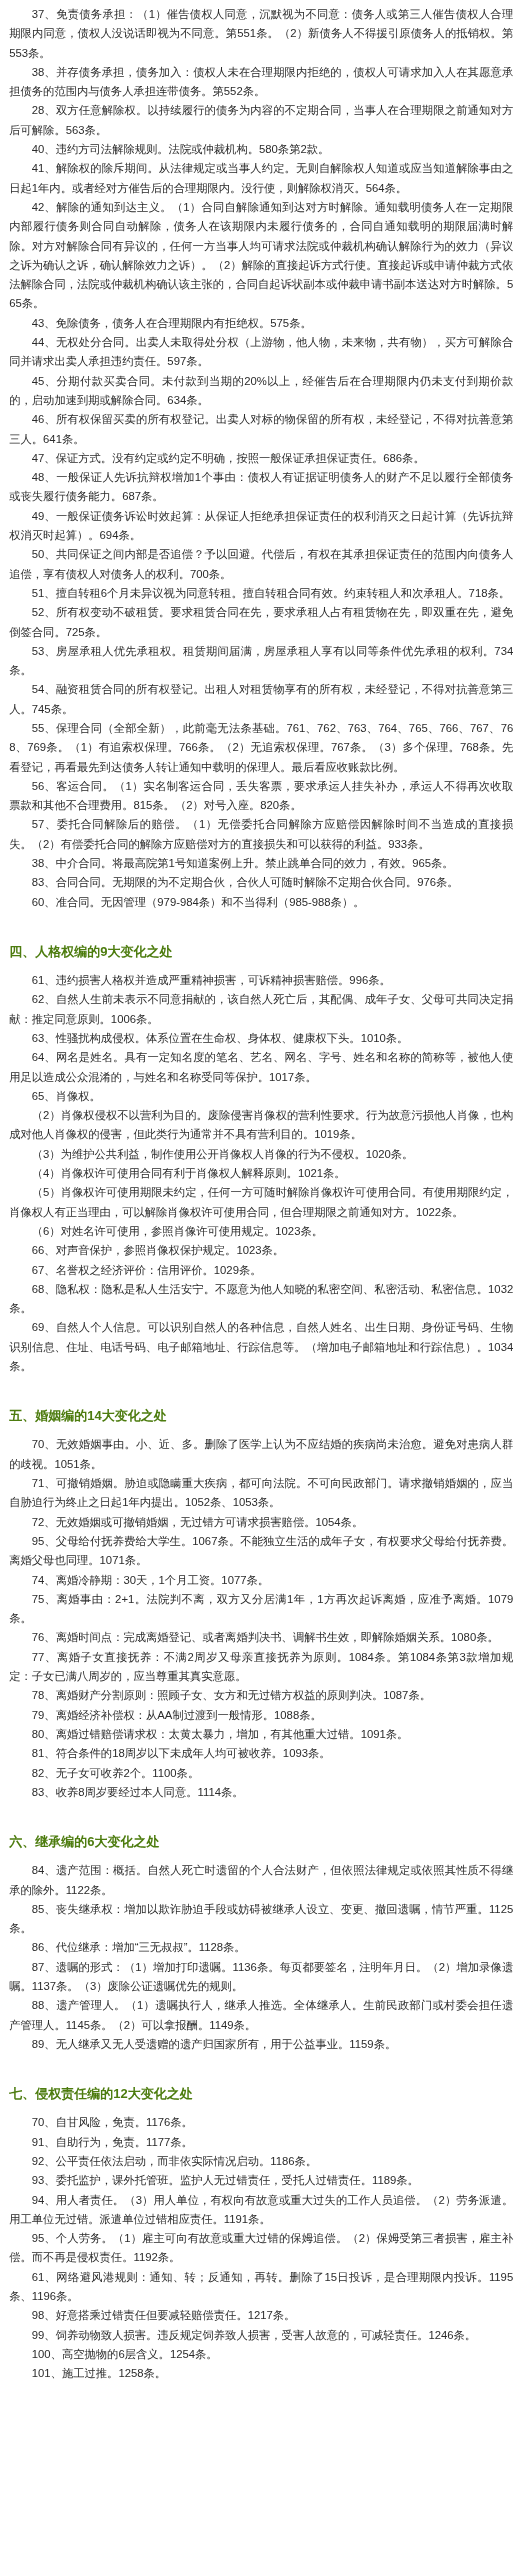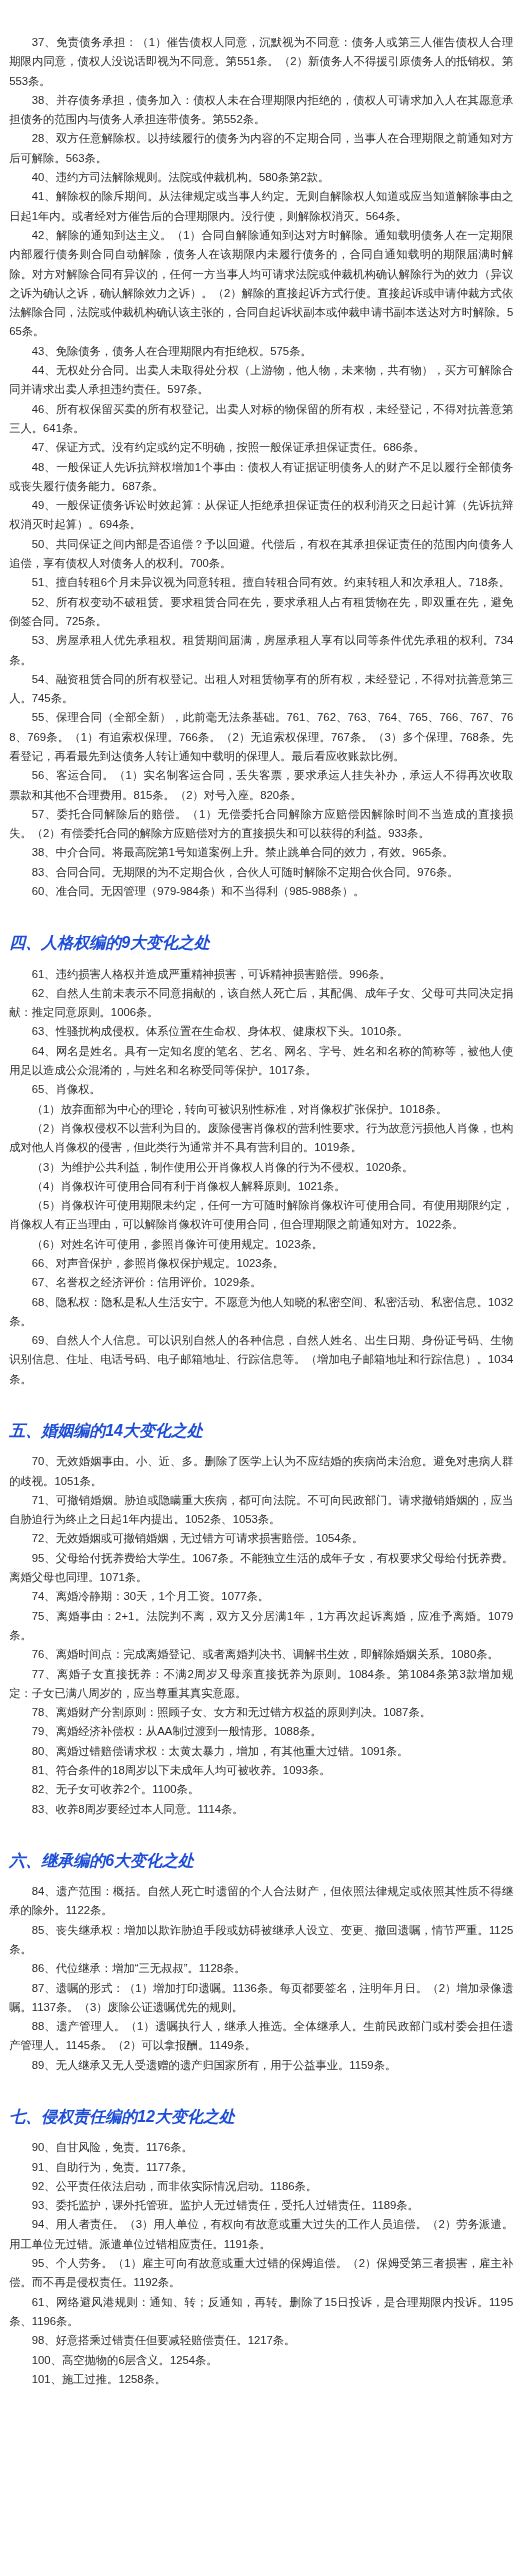--- a/index.html
+++ b/index.html
@@ -7,54 +7,53 @@
     width: 521px;
     min-height: 2576px;
     background: #ffffff;
     font-family: "Liberation Sans", "DejaVu Sans", sans-serif;
     box-sizing: border-box;
   }
   .page {
     box-sizing: border-box;
     width: 521px;
     padding: 5px 7.8px 85px 9.2px;
-    margin-top: 28px;
   }
   .doc-paragraph {
     margin: 0;
     font-size: 11.3px;
     line-height: 19.3px;
     color: #2b2b2b;
     text-align: justify;
     text-indent: 2em;
     word-break: break-all;
   }
   .section-heading {
     margin: 31px 0 10.6px 0;
-    font-size: 16px;
+    font-size: 13px;
     font-weight: bold;
-    color: #1d4ed8;
+    color: #4d7c0f;
     line-height: 1.35;
     text-indent: 0;
-    font-style: italic;
   }
 </style>
 </head>
 <body>
 
 <div class="page">
   <div>
       <p class="doc-paragraph">37、免责债务承担：（1）催告债权人同意，沉默视为不同意：债务人或第三人催告债权人合理期限内同意，债权人没说话即视为不同意。第551条。（2）新债务人不得援引原债务人的抵销权。第553条。</p>
       <p class="doc-paragraph">38、并存债务承担，债务加入：债权人未在合理期限内拒绝的，债权人可请求加入人在其愿意承担债务的范围内与债务人承担连带债务。第552条。</p>
       <p class="doc-paragraph">28、双方任意解除权。以持续履行的债务为内容的不定期合同，当事人在合理期限之前通知对方后可解除。563条。</p>
       <p class="doc-paragraph">40、违约方司法解除规则。法院或仲裁机构。580条第2款。</p>
       <p class="doc-paragraph">41、解除权的除斥期间。从法律规定或当事人约定。无则自解除权人知道或应当知道解除事由之日起1年内。或者经对方催告后的合理期限内。没行使，则解除权消灭。564条。</p>
       <p class="doc-paragraph">42、解除的通知到达主义。（1）合同自解除通知到达对方时解除。通知载明债务人在一定期限内部履行债务则合同自动解除，债务人在该期限内未履行债务的，合同自通知载明的期限届满时解除。对方对解除合同有异议的，任何一方当事人均可请求法院或仲裁机构确认解除行为的效力（异议之诉为确认之诉，确认解除效力之诉）。（2）解除的直接起诉方式行使。直接起诉或申请仲裁方式依法解除合同，法院或仲裁机构确认该主张的，合同自起诉状副本或仲裁申请书副本送达对方时解除。565条。</p>
       <p class="doc-paragraph">43、免除债务，债务人在合理期限内有拒绝权。575条。</p>
       <p class="doc-paragraph">44、无权处分合同。出卖人未取得处分权（上游物，他人物，未来物，共有物），买方可解除合同并请求出卖人承担违约责任。597条。</p>
+      <p class="doc-paragraph">45、分期付款买卖合同。未付款到当期的20%以上，经催告后在合理期限内仍未支付到期价款的，启动加速到期或解除合同。634条。</p>
       <p class="doc-paragraph">46、所有权保留买卖的所有权登记。出卖人对标的物保留的所有权，未经登记，不得对抗善意第三人。641条。</p>
       <p class="doc-paragraph">47、保证方式。没有约定或约定不明确，按照一般保证承担保证责任。686条。</p>
       <p class="doc-paragraph">48、一般保证人先诉抗辩权增加1个事由：债权人有证据证明债务人的财产不足以履行全部债务或丧失履行债务能力。687条。</p>
       <p class="doc-paragraph">49、一般保证债务诉讼时效起算：从保证人拒绝承担保证责任的权利消灭之日起计算（先诉抗辩权消灭时起算）。694条。</p>
       <p class="doc-paragraph">50、共同保证之间内部是否追偿？予以回避。代偿后，有权在其承担保证责任的范围内向债务人追偿，享有债权人对债务人的权利。700条。</p>
       <p class="doc-paragraph">51、擅自转租6个月未异议视为同意转租。擅自转租合同有效。约束转租人和次承租人。718条。</p>
       <p class="doc-paragraph">52、所有权变动不破租赁。要求租赁合同在先，要求承租人占有租赁物在先，即双重在先，避免倒签合同。725条。</p>
       <p class="doc-paragraph">53、房屋承租人优先承租权。租赁期间届满，房屋承租人享有以同等条件优先承租的权利。734条。</p>
       <p class="doc-paragraph">54、融资租赁合同的所有权登记。出租人对租赁物享有的所有权，未经登记，不得对抗善意第三人。745条。</p>
       <p class="doc-paragraph">55、保理合同（全部全新），此前毫无法条基础。761、762、763、764、765、766、767、768、769条。（1）有追索权保理。766条。（2）无追索权保理。767条。（3）多个保理。768条。先看登记，再看最先到达债务人转让通知中载明的保理人。最后看应收账款比例。</p>
@@ -62,21 +61,20 @@
       <p class="doc-paragraph">57、委托合同解除后的赔偿。（1）无偿委托合同解除方应赔偿因解除时间不当造成的直接损失。（2）有偿委托合同的解除方应赔偿对方的直接损失和可以获得的利益。933条。</p>
       <p class="doc-paragraph">38、中介合同。将最高院第1号知道案例上升。禁止跳单合同的效力，有效。965条。</p>
       <p class="doc-paragraph">83、合同合同。无期限的为不定期合伙，合伙人可随时解除不定期合伙合同。976条。</p>
       <p class="doc-paragraph">60、准合同。无因管理（979-984条）和不当得利（985-988条）。</p>
       <h2 class="section-heading">四、人格权编的9大变化之处</h2>
       <p class="doc-paragraph">61、违约损害人格权并造成严重精神损害，可诉精神损害赔偿。996条。</p>
       <p class="doc-paragraph">62、自然人生前未表示不同意捐献的，该自然人死亡后，其配偶、成年子女、父母可共同决定捐献：推定同意原则。1006条。</p>
       <p class="doc-paragraph">63、性骚扰构成侵权。体系位置在生命权、身体权、健康权下头。1010条。</p>
       <p class="doc-paragraph">64、网名是姓名。具有一定知名度的笔名、艺名、网名、字号、姓名和名称的简称等，被他人使用足以造成公众混淆的，与姓名和名称受同等保护。1017条。</p>
       <p class="doc-paragraph">65、肖像权。</p>
-      <p class="doc-paragraph">（1）放弃面部为中心的理论，转向可被识别性标准，对肖像权扩张保护。1018条。</p>
       <p class="doc-paragraph">（2）肖像权侵权不以营利为目的。废除侵害肖像权的营利性要求。行为故意污损他人肖像，也构成对他人肖像权的侵害，但此类行为通常并不具有营利目的。1019条。</p>
       <p class="doc-paragraph">（3）为维护公共利益，制作使用公开肖像权人肖像的行为不侵权。1020条。</p>
       <p class="doc-paragraph">（4）肖像权许可使用合同有利于肖像权人解释原则。1021条。</p>
       <p class="doc-paragraph">（5）肖像权许可使用期限未约定，任何一方可随时解除肖像权许可使用合同。有使用期限约定，肖像权人有正当理由，可以解除肖像权许可使用合同，但合理期限之前通知对方。1022条。</p>
       <p class="doc-paragraph">（6）对姓名许可使用，参照肖像许可使用规定。1023条。</p>
       <p class="doc-paragraph">66、对声音保护，参照肖像权保护规定。1023条。</p>
       <p class="doc-paragraph">67、名誉权之经济评价：信用评价。1029条。</p>
       <p class="doc-paragraph">68、隐私权：隐私是私人生活安宁。不愿意为他人知晓的私密空间、私密活动、私密信息。1032条。</p>
       <p class="doc-paragraph">69、自然人个人信息。可以识别自然人的各种信息，自然人姓名、出生日期、身份证号码、生物识别信息、住址、电话号码、电子邮箱地址、行踪信息等。（增加电子邮箱地址和行踪信息）。1034条。</p>
       <h2 class="section-heading">五、婚姻编的14大变化之处</h2>
@@ -95,25 +93,26 @@
       <p class="doc-paragraph">82、无子女可收养2个。1100条。</p>
       <p class="doc-paragraph">83、收养8周岁要经过本人同意。1114条。</p>
       <h2 class="section-heading">六、继承编的6大变化之处</h2>
       <p class="doc-paragraph">84、遗产范围：概括。自然人死亡时遗留的个人合法财产，但依照法律规定或依照其性质不得继承的除外。1122条。</p>
       <p class="doc-paragraph">85、丧失继承权：增加以欺诈胁迫手段或妨碍被继承人设立、变更、撤回遗嘱，情节严重。1125条。</p>
       <p class="doc-paragraph">86、代位继承：增加“三无叔叔”。1128条。</p>
       <p class="doc-paragraph">87、遗嘱的形式：（1）增加打印遗嘱。1136条。每页都要签名，注明年月日。（2）增加录像遗嘱。1137条。（3）废除公证遗嘱优先的规则。</p>
       <p class="doc-paragraph">88、遗产管理人。（1）遗嘱执行人，继承人推选。全体继承人。生前民政部门或村委会担任遗产管理人。1145条。（2）可以拿报酬。1149条。</p>
       <p class="doc-paragraph">89、无人继承又无人受遗赠的遗产归国家所有，用于公益事业。1159条。</p>
       <h2 class="section-heading">七、侵权责任编的12大变化之处</h2>
-      <p class="doc-paragraph">90、自甘风险，免责。1176条。</p>
+      <p class="doc-paragraph">70、自甘风险，免责。1176条。</p>
       <p class="doc-paragraph">91、自助行为，免责。1177条。</p>
       <p class="doc-paragraph">92、公平责任依法启动，而非依实际情况启动。1186条。</p>
       <p class="doc-paragraph">93、委托监护，课外托管班。监护人无过错责任，受托人过错责任。1189条。</p>
       <p class="doc-paragraph">94、用人者责任。（3）用人单位，有权向有故意或重大过失的工作人员追偿。（2）劳务派遣。用工单位无过错。派遣单位过错相应责任。1191条。</p>
       <p class="doc-paragraph">95、个人劳务。（1）雇主可向有故意或重大过错的保姆追偿。（2）保姆受第三者损害，雇主补偿。而不再是侵权责任。1192条。</p>
       <p class="doc-paragraph">61、网络避风港规则：通知、转；反通知，再转。删除了15日投诉，是合理期限内投诉。1195条、1196条。</p>
       <p class="doc-paragraph">98、好意搭乘过错责任但要减轻赔偿责任。1217条。</p>
+      <p class="doc-paragraph">99、饲养动物致人损害。违反规定饲养致人损害，受害人故意的，可减轻责任。1246条。</p>
       <p class="doc-paragraph">100、高空抛物的6层含义。1254条。</p>
       <p class="doc-paragraph">101、施工过推。1258条。</p>
     </div>
 </div>
 
 
 </body></html>

